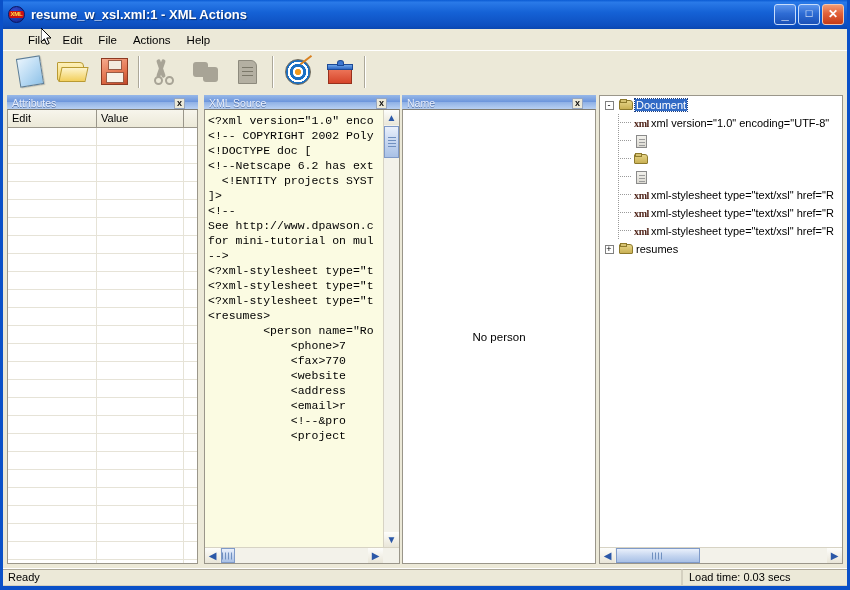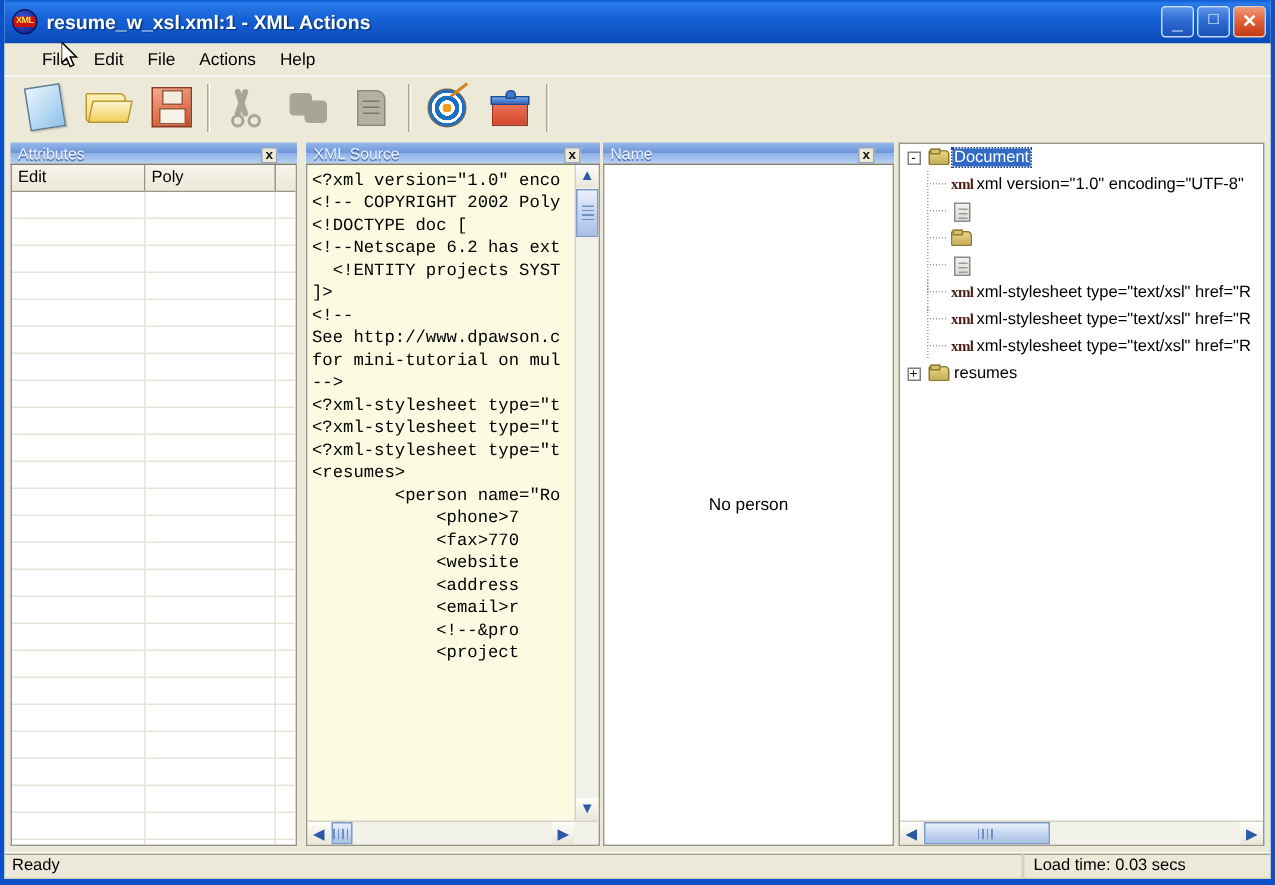--- a/index.html
+++ b/index.html
@@ -606,21 +606,21 @@
     <div class="workspace">
 
       <div class="pane" style="left:4px; top:3px; width:191px; bottom:4px;">
         <div class="pane-title">
           <span class="t">Attributes</span>
           <span class="pane-close">x</span>
         </div>
         <div class="pane-body">
           <div class="attr-head">
             <div class="attr-th c0">Edit</div>
-            <div class="attr-th c1">Poly</div>
+            <div class="attr-th c1">Value</div>
             <div class="attr-th c2"></div>
           </div>
           <div class="attr-rows" id="attr-rows">
               <div class="attr-row">
                 <div class="attr-cell c0"></div>
                 <div class="attr-cell c1"></div>
                 <div class="attr-cell c2"></div>
               </div>
               <div class="attr-row">
                 <div class="attr-cell c0"></div>

